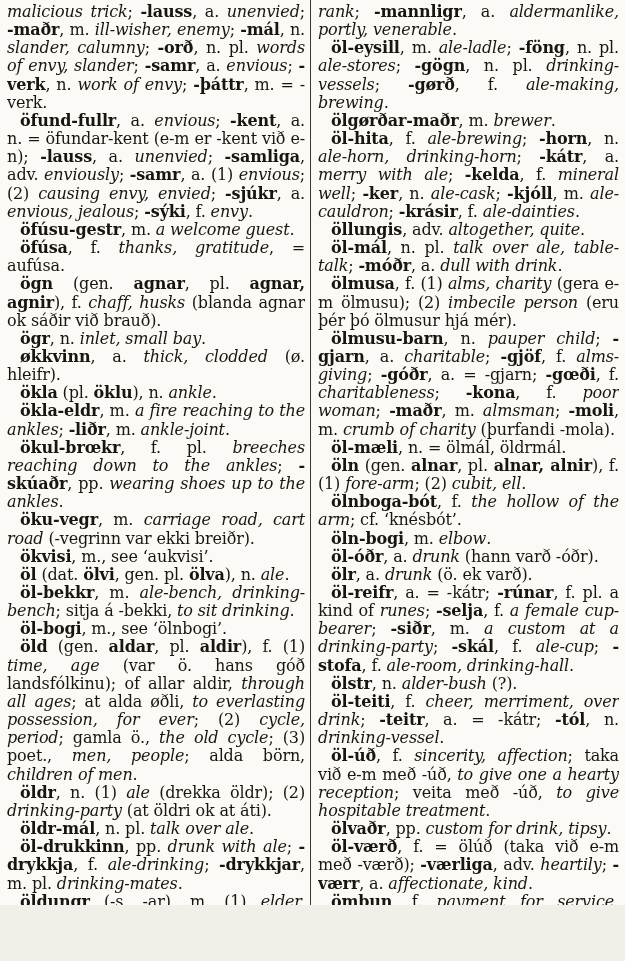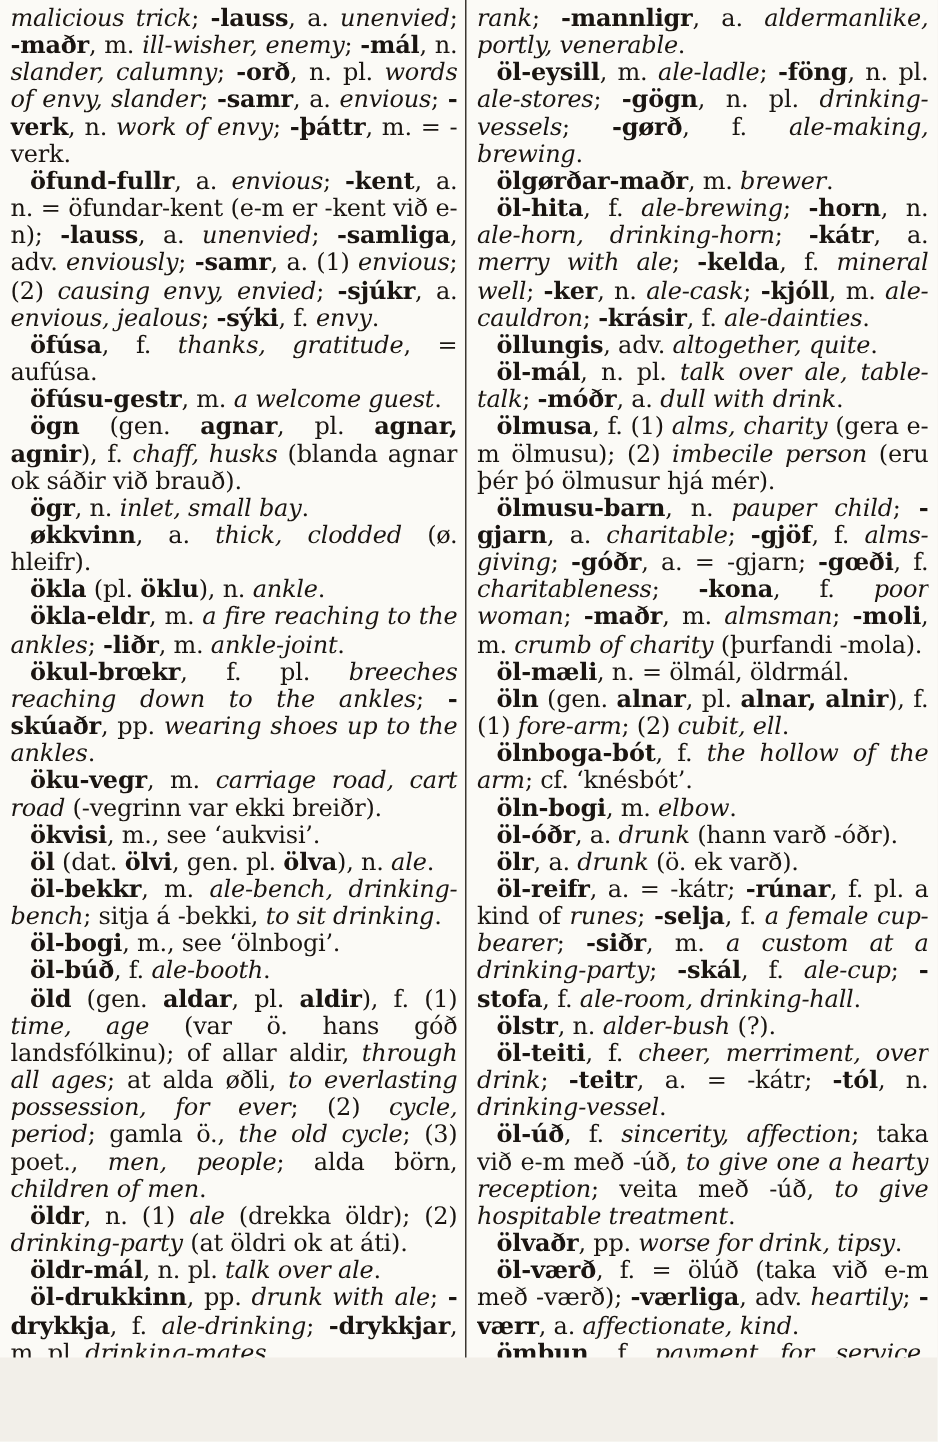--- a/index.html
+++ b/index.html
@@ -39,34 +39,33 @@
   .seg-i { font-style: italic; }
   .seg-r { font-style: normal; font-weight: normal; }
 </style>
 </head>
 <body>
 
 <div class="page" style="background: rgb(251, 250, 246); color: rgb(26, 21, 17);">
   <div class="col col-left">
       <p class="entry noindent"><span class="seg-i">malicious trick</span><span class="seg-r">; </span><span class="seg-b">-lauss</span><span class="seg-r">, a. </span><span class="seg-i">unenvied</span><span class="seg-r">; </span><span class="seg-b">-maðr</span><span class="seg-r">, m. </span><span class="seg-i">ill-wisher, enemy</span><span class="seg-r">; </span><span class="seg-b">-mál</span><span class="seg-r">, n. </span><span class="seg-i">slander, calumny</span><span class="seg-r">; </span><span class="seg-b">-orð</span><span class="seg-r">, n. pl. </span><span class="seg-i">words of envy, slander</span><span class="seg-r">; </span><span class="seg-b">-samr</span><span class="seg-r">, a. </span><span class="seg-i">envious</span><span class="seg-r">; </span><span class="seg-b">-verk</span><span class="seg-r">, n. </span><span class="seg-i">work of envy</span><span class="seg-r">; </span><span class="seg-b">-þáttr</span><span class="seg-r">, m. = -verk.</span></p>
       <p class="entry"><span class="seg-b">öfund-fullr</span><span class="seg-r">, a. </span><span class="seg-i">envious</span><span class="seg-r">; </span><span class="seg-b">-kent</span><span class="seg-r">, a. n. = öfundar-kent (e-m er -kent við e-n); </span><span class="seg-b">-lauss</span><span class="seg-r">, a. </span><span class="seg-i">unenvied</span><span class="seg-r">; </span><span class="seg-b">-samliga</span><span class="seg-r">, adv. </span><span class="seg-i">enviously</span><span class="seg-r">; </span><span class="seg-b">-samr</span><span class="seg-r">, a. (1) </span><span class="seg-i">envious</span><span class="seg-r">; (2) </span><span class="seg-i">causing envy, envied</span><span class="seg-r">; </span><span class="seg-b">-sjúkr</span><span class="seg-r">, a. </span><span class="seg-i">envious, jealous</span><span class="seg-r">; </span><span class="seg-b">-sýki</span><span class="seg-r">, f. </span><span class="seg-i">envy</span><span class="seg-r">.</span></p>
+      <p class="entry"><span class="seg-b">öfúsu-gestr</span><span class="seg-r">, m. </span><span class="seg-i">a welcome guest</span><span class="seg-r">.</span></p>
       <p class="entry"><span class="seg-b">öfúsa</span><span class="seg-r">, f. </span><span class="seg-i">thanks, gratitude</span><span class="seg-r">, = aufúsa.</span></p>
-      <p class="entry"><span class="seg-b">öfúsu-gestr</span><span class="seg-r">, m. </span><span class="seg-i">a welcome guest</span><span class="seg-r">.</span></p>
       <p class="entry"><span class="seg-b">ögn</span><span class="seg-r"> (gen. </span><span class="seg-b">agnar</span><span class="seg-r">, pl. </span><span class="seg-b">agnar, agnir</span><span class="seg-r">), f. </span><span class="seg-i">chaff, husks</span><span class="seg-r"> (blanda agnar ok sáðir við brauð).</span></p>
       <p class="entry"><span class="seg-b">ögr</span><span class="seg-r">, n. </span><span class="seg-i">inlet, small bay</span><span class="seg-r">.</span></p>
       <p class="entry"><span class="seg-b">økkvinn</span><span class="seg-r">, a. </span><span class="seg-i">thick, clodded</span><span class="seg-r"> (ø. hleifr).</span></p>
       <p class="entry"><span class="seg-b">ökla</span><span class="seg-r"> (pl. </span><span class="seg-b">öklu</span><span class="seg-r">), n. </span><span class="seg-i">ankle</span><span class="seg-r">.</span></p>
       <p class="entry"><span class="seg-b">ökla-eldr</span><span class="seg-r">, m. </span><span class="seg-i">a fire reaching to the ankles</span><span class="seg-r">; </span><span class="seg-b">-liðr</span><span class="seg-r">, m. </span><span class="seg-i">ankle-joint</span><span class="seg-r">.</span></p>
       <p class="entry"><span class="seg-b">ökul-brœkr</span><span class="seg-r">, f. pl. </span><span class="seg-i">breeches reaching down to the ankles</span><span class="seg-r">; </span><span class="seg-b">-skúaðr</span><span class="seg-r">, pp. </span><span class="seg-i">wearing shoes up to the ankles</span><span class="seg-r">.</span></p>
       <p class="entry"><span class="seg-b">öku-vegr</span><span class="seg-r">, m. </span><span class="seg-i">carriage road, cart road</span><span class="seg-r"> (-vegrinn var ekki breiðr).</span></p>
       <p class="entry"><span class="seg-b">ökvisi</span><span class="seg-r">, m., see ‘aukvisi’.</span></p>
       <p class="entry"><span class="seg-b">öl</span><span class="seg-r"> (dat. </span><span class="seg-b">ölvi</span><span class="seg-r">, gen. pl. </span><span class="seg-b">ölva</span><span class="seg-r">), n. </span><span class="seg-i">ale</span><span class="seg-r">.</span></p>
       <p class="entry"><span class="seg-b">öl-bekkr</span><span class="seg-r">, m. </span><span class="seg-i">ale-bench, drinking-bench</span><span class="seg-r">; sitja á -bekki, </span><span class="seg-i">to sit drinking</span><span class="seg-r">.</span></p>
       <p class="entry"><span class="seg-b">öl-bogi</span><span class="seg-r">, m., see ‘ölnbogi’.</span></p>
-      <p class="entry"><span class="seg-b">öl-búð</span><span class="seg-r">, f. </span><span class="seg-i">ale-booth</span><span class="seg-r">.</span></p>
       <p class="entry"><span class="seg-b">öld</span><span class="seg-r"> (gen. </span><span class="seg-b">aldar</span><span class="seg-r">, pl. </span><span class="seg-b">aldir</span><span class="seg-r">), f. (1) </span><span class="seg-i">time, age</span><span class="seg-r"> (var ö. hans góð landsfólkinu); of allar aldir, </span><span class="seg-i">through all ages</span><span class="seg-r">; at alda øðli, </span><span class="seg-i">to everlasting possession, for ever</span><span class="seg-r">; (2) </span><span class="seg-i">cycle, period</span><span class="seg-r">; gamla ö., </span><span class="seg-i">the old cycle</span><span class="seg-r">; (3) poet., </span><span class="seg-i">men, people</span><span class="seg-r">; alda börn, </span><span class="seg-i">children of men</span><span class="seg-r">.</span></p>
       <p class="entry"><span class="seg-b">öldr</span><span class="seg-r">, n. (1) </span><span class="seg-i">ale</span><span class="seg-r"> (drekka öldr); (2) </span><span class="seg-i">drinking-party</span><span class="seg-r"> (at öldri ok at áti).</span></p>
       <p class="entry"><span class="seg-b">öldr-mál</span><span class="seg-r">, n. pl. </span><span class="seg-i">talk over ale</span><span class="seg-r">.</span></p>
       <p class="entry"><span class="seg-b">öl-drukkinn</span><span class="seg-r">, pp. </span><span class="seg-i">drunk with ale</span><span class="seg-r">; </span><span class="seg-b">-drykkja</span><span class="seg-r">, f. </span><span class="seg-i">ale-drinking</span><span class="seg-r">; </span><span class="seg-b">-drykkjar</span><span class="seg-r">, m. pl. </span><span class="seg-i">drinking-mates</span><span class="seg-r">.</span></p>
       <p class="entry"><span class="seg-b">öldungr</span><span class="seg-r"> (-s, -ar), m. (1) </span><span class="seg-i">elder, alderman</span><span class="seg-r">; </span><span class="seg-i">senator</span><span class="seg-r">; (2) </span><span class="seg-i">hero, champion</span><span class="seg-r"> (mikinn öldung höfum vér hér at velli lagt); (3) </span></p>
     </div>
   <div class="divider" style="border-left-color: rgba(25, 20, 14, 0.85);"></div>
   <div class="col col-right">
       <p class="entry noindent"><span class="seg-i">rank</span><span class="seg-r">; </span><span class="seg-b">-mannligr</span><span class="seg-r">, a. </span><span class="seg-i">aldermanlike, portly, venerable</span><span class="seg-r">.</span></p>
       <p class="entry"><span class="seg-b">öl-eysill</span><span class="seg-r">, m. </span><span class="seg-i">ale-ladle</span><span class="seg-r">; </span><span class="seg-b">-föng</span><span class="seg-r">, n. pl. </span><span class="seg-i">ale-stores</span><span class="seg-r">; </span><span class="seg-b">-gögn</span><span class="seg-r">, n. pl. </span><span class="seg-i">drinking-vessels</span><span class="seg-r">; </span><span class="seg-b">-gørð</span><span class="seg-r">, f. </span><span class="seg-i">ale-making, brewing</span><span class="seg-r">.</span></p>
@@ -79,17 +78,17 @@
       <p class="entry"><span class="seg-b">öl-mæli</span><span class="seg-r">, n. = ölmál, öldrmál.</span></p>
       <p class="entry"><span class="seg-b">öln</span><span class="seg-r"> (gen. </span><span class="seg-b">alnar</span><span class="seg-r">, pl. </span><span class="seg-b">alnar, alnir</span><span class="seg-r">), f. (1) </span><span class="seg-i">fore-arm</span><span class="seg-r">; (2) </span><span class="seg-i">cubit, ell</span><span class="seg-r">.</span></p>
       <p class="entry"><span class="seg-b">ölnboga-bót</span><span class="seg-r">, f. </span><span class="seg-i">the hollow of the arm</span><span class="seg-r">; cf. ‘knésbót’.</span></p>
       <p class="entry"><span class="seg-b">öln-bogi</span><span class="seg-r">, m. </span><span class="seg-i">elbow</span><span class="seg-r">.</span></p>
       <p class="entry"><span class="seg-b">öl-óðr</span><span class="seg-r">, a. </span><span class="seg-i">drunk</span><span class="seg-r"> (hann varð -óðr).</span></p>
       <p class="entry"><span class="seg-b">ölr</span><span class="seg-r">, a. </span><span class="seg-i">drunk</span><span class="seg-r"> (ö. ek varð).</span></p>
       <p class="entry"><span class="seg-b">öl-reifr</span><span class="seg-r">, a. = -kátr; </span><span class="seg-b">-rúnar</span><span class="seg-r">, f. pl. a kind of </span><span class="seg-i">runes</span><span class="seg-r">; </span><span class="seg-b">-selja</span><span class="seg-r">, f. </span><span class="seg-i">a female cup-bearer</span><span class="seg-r">; </span><span class="seg-b">-siðr</span><span class="seg-r">, m. </span><span class="seg-i">a custom at a drinking-party</span><span class="seg-r">; </span><span class="seg-b">-skál</span><span class="seg-r">, f. </span><span class="seg-i">ale-cup</span><span class="seg-r">; </span><span class="seg-b">-stofa</span><span class="seg-r">, f. </span><span class="seg-i">ale-room, drinking-hall</span><span class="seg-r">.</span></p>
       <p class="entry"><span class="seg-b">ölstr</span><span class="seg-r">, n. </span><span class="seg-i">alder-bush</span><span class="seg-r"> (?).</span></p>
       <p class="entry"><span class="seg-b">öl-teiti</span><span class="seg-r">, f. </span><span class="seg-i">cheer, merriment, over drink</span><span class="seg-r">; </span><span class="seg-b">-teitr</span><span class="seg-r">, a. = -kátr; </span><span class="seg-b">-tól</span><span class="seg-r">, n. </span><span class="seg-i">drinking-vessel</span><span class="seg-r">.</span></p>
       <p class="entry"><span class="seg-b">öl-úð</span><span class="seg-r">, f. </span><span class="seg-i">sincerity, affection</span><span class="seg-r">; taka við e-m með -úð, </span><span class="seg-i">to give one a hearty reception</span><span class="seg-r">; veita með -úð, </span><span class="seg-i">to give hospitable treatment</span><span class="seg-r">.</span></p>
-      <p class="entry"><span class="seg-b">ölvaðr</span><span class="seg-r">, pp. </span><span class="seg-i">worse for drink, tipsy</span><span class="seg-r">.</span></p>
+      <p class="entry"><span class="seg-b">ölvaðr</span><span class="seg-r">, pp. </span><span class="seg-i">custom for drink, tipsy</span><span class="seg-r">.</span></p>
       <p class="entry"><span class="seg-b">öl-værð</span><span class="seg-r">, f. = ölúð (taka við e-m með -værð); </span><span class="seg-b">-værliga</span><span class="seg-r">, adv. </span><span class="seg-i">heartily</span><span class="seg-r">; </span><span class="seg-b">-værr</span><span class="seg-r">, a. </span><span class="seg-i">affectionate, kind</span><span class="seg-r">.</span></p>
       <p class="entry"><span class="seg-b">ömbun</span><span class="seg-r">, f. </span><span class="seg-i">payment for service, reward, return</span><span class="seg-r"> (ef þeir mætti hafa ö. erfiðis síns).</span></p>
     </div>
 </div>
 
 </body></html>

